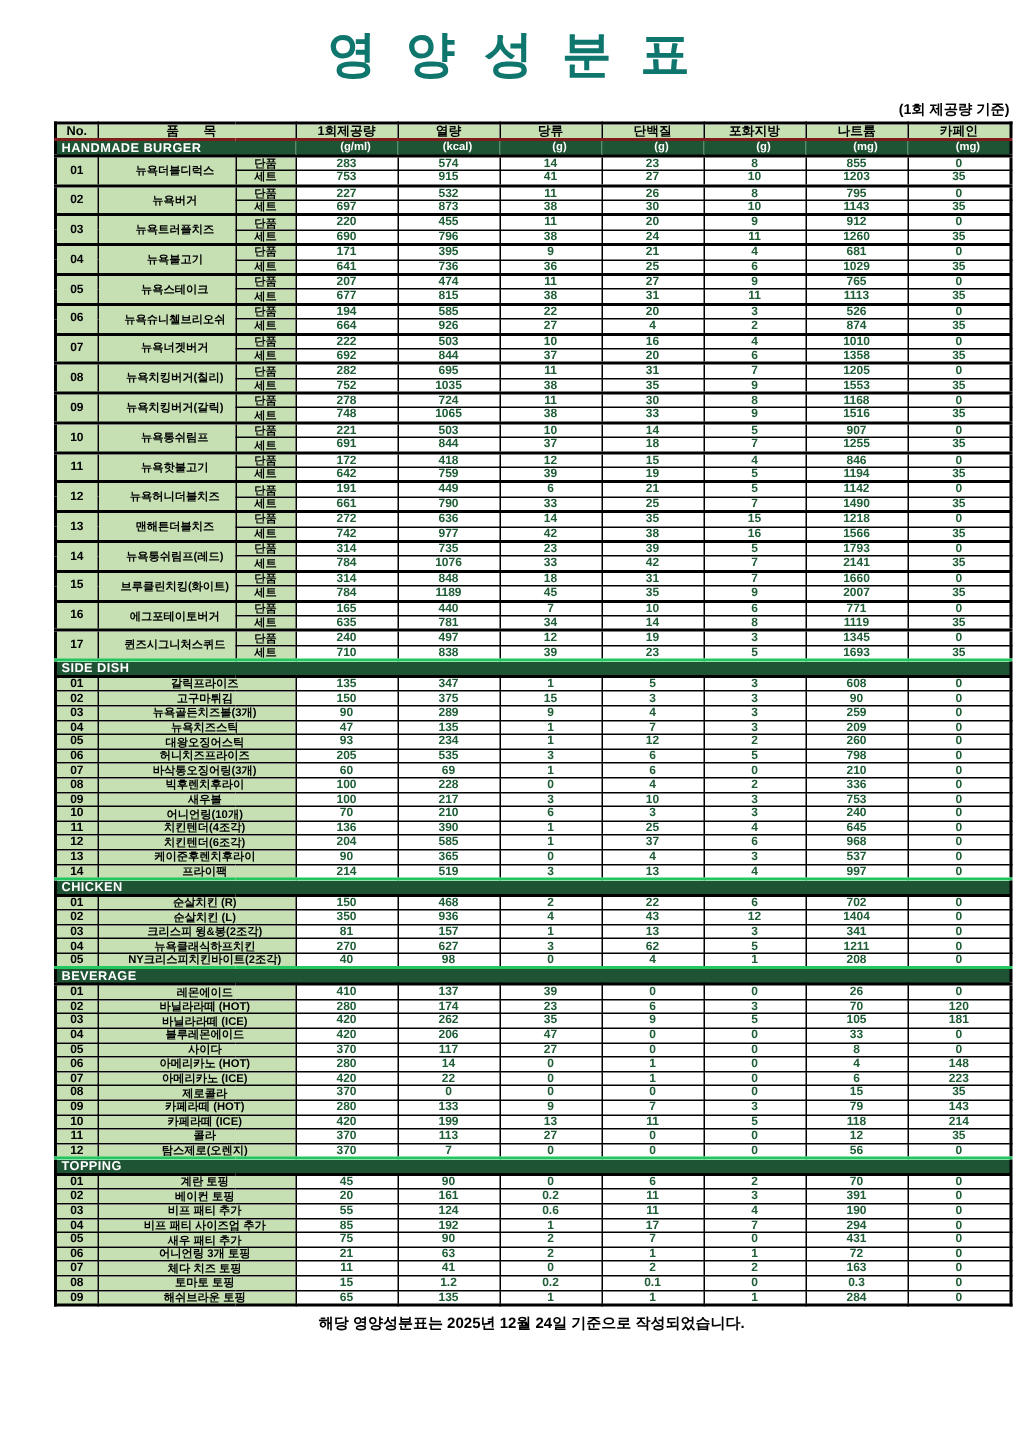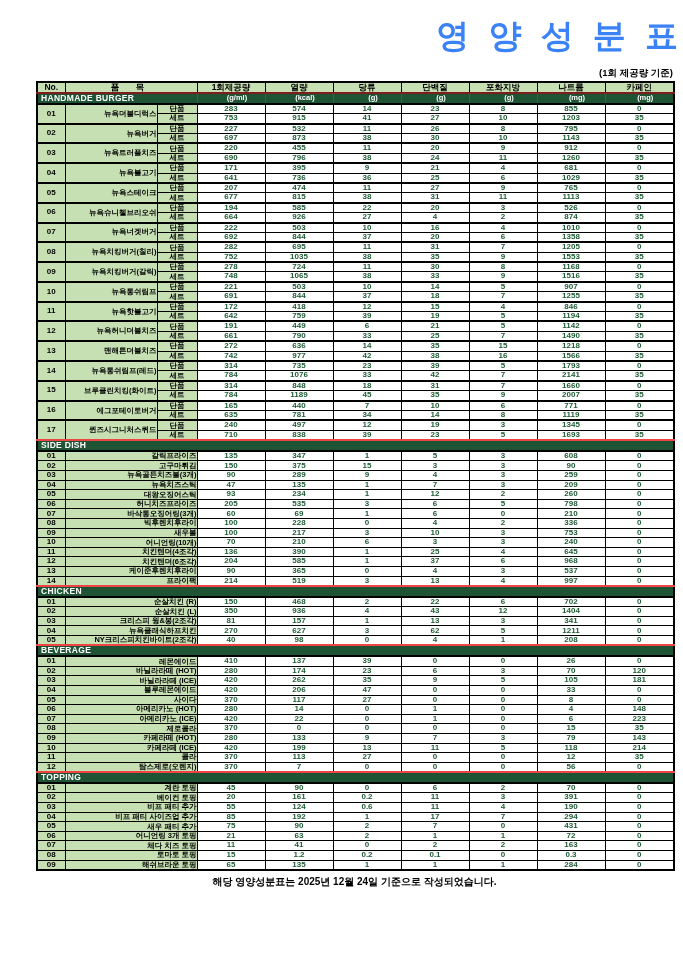--- a/index.html
+++ b/index.html
@@ -3,22 +3,22 @@
 <meta charset="utf-8">
 <style>
   * { box-sizing: border-box; margin: 0; padding: 0; }
   html, body {
     width: 683px; background: #ffffff;
     font-family: "Liberation Sans", "DejaVu Sans", sans-serif;
     color: #000;
   }
   .page { width: 683px; height: 970px; position: relative; overflow: hidden; }
   .title {
-    text-align: right; font-size: 33px; font-weight: bold;
-    letter-spacing: 5px; padding-top: 14px; color: #3b82f6;
+    text-align: center; font-size: 33px; font-weight: bold;
+    letter-spacing: 5px; padding-top: 14px; color: #0f766e;
   }
   .wrap { width: 637px; margin-left: 36px; }
   .note {
     text-align: right; font-size: 9.5px; font-weight: bold;
     margin-top: 8px; margin-bottom: 1px;
   }
   table.nutri {
     width: 637px; border-collapse: collapse; table-layout: fixed;
     border: 2px solid #000;
   }
@@ -29,29 +29,29 @@
     overflow: hidden; white-space: nowrap;
     text-align: center; vertical-align: middle;
   }
   tr.col-head th {
     background: var(--light); font-weight: bold; font-size: 8.5px;
     border-bottom: 2px solid #7f1d1d;
   }
   th.prod-head { letter-spacing: 7px; }
   tr.band td {
     background: var(--dark); color: #fff; font-weight: bold;
-    font-size: 8.5px; border-top: 2px solid #ef4444; border-bottom: 2px solid #000;
+    font-size: 8.5px; border-top: 2px solid #22c55e; border-bottom: 2px solid #000;
     border-left-color: #2e6b45; border-right-color: #2e6b45;
   }
   tr.band td.band-label { text-align: left; padding-left: 3px; letter-spacing: .3px; border-left-color:#000; }
   tr.band td.unit { font-size: 7.5px; padding-left: 12px; }
   tr.band td:last-child { border-right-color:#000; }
   td.no { background: var(--light); font-weight: bold; }
   td.name {
-    background: var(--light); font-weight: bold; text-align: right;
+    background: var(--light); font-weight: bold; text-align: center;
     padding-left: 11px; font-size: 7.5px;
   }
   td.sub { background: var(--light); font-weight: bold; font-size: 7.5px; }
   td.val { color: var(--valcol); font-weight: bold; background: #fff; }
   tr.pair-start td { border-top: 2px solid #000; }
   .footer {
     text-align: center; font-size: 10px; font-weight: bold; margin-top: 4px;
   }
 </style>
 </head>

